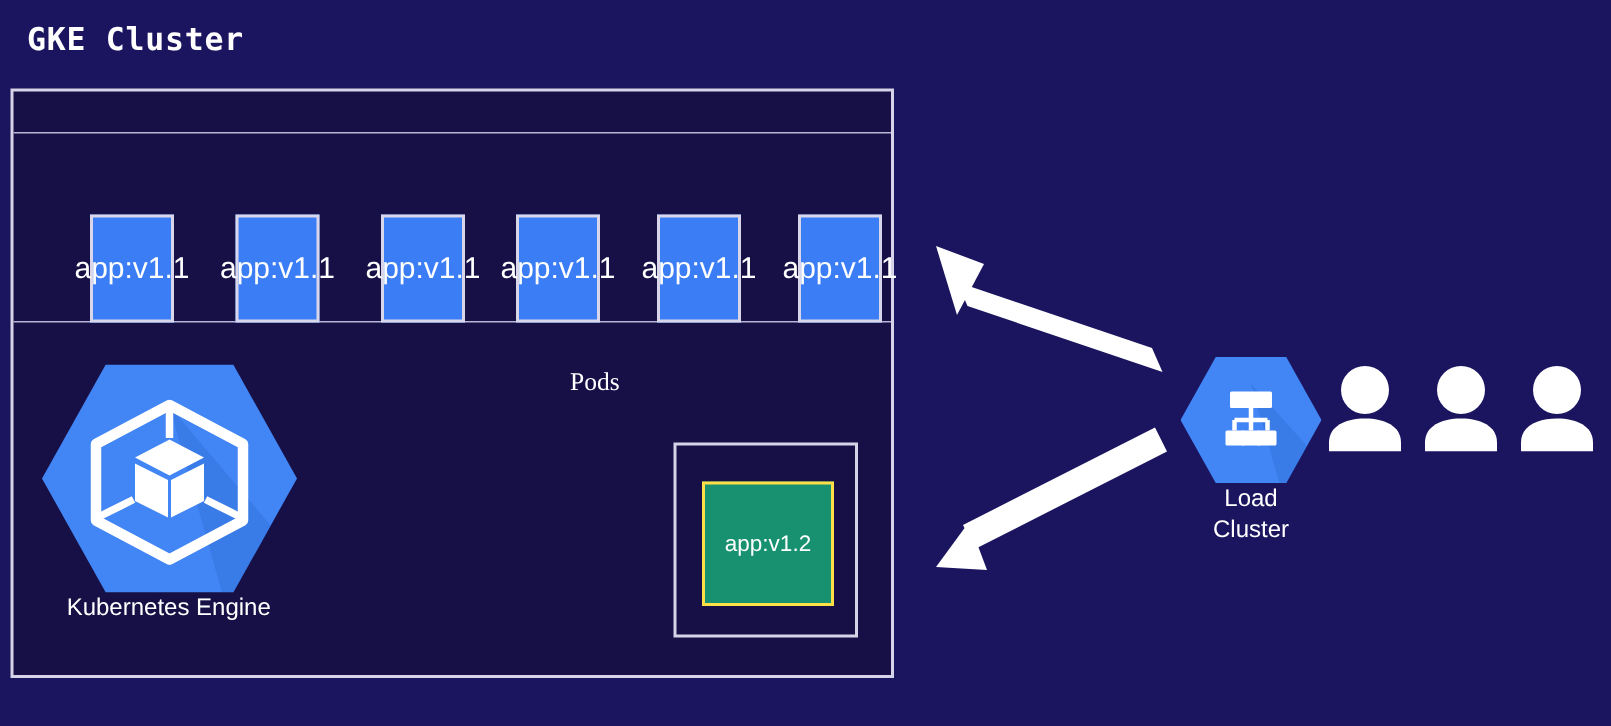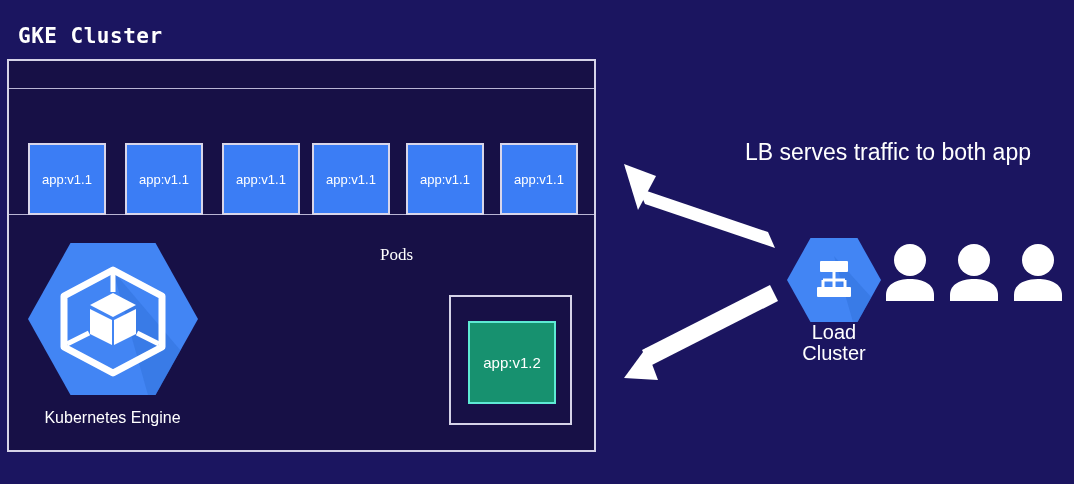--- a/index.html
+++ b/index.html
@@ -28,21 +28,20 @@
   .cluster-title {
     position: absolute;
     left: 18px;
     top: 14px;
     font-family: "DejaVu Sans Mono", "Liberation Mono", monospace;
     font-size: 21px;
     font-weight: bold;
     color: #ffffff;
     letter-spacing: 0.5px;
     white-space: nowrap;
-    margin-top: 10px;
   }
 
   
   .cluster-box {
     position: absolute;
     left: 7px;
     top: 59px;
     width: 589px;
     height: 393px;
     border: 2px solid #d6d3e8;
@@ -66,32 +65,33 @@
     top: 28px;
     right: 0;
     height: 126px;
     border-bottom: 1px solid #b9b5d4;
     box-sizing: border-box;
   }
 
   .pod {
     position: absolute;
     top: 54px;
-    width: 78px;
+    width: 56px;
     height: 72px;
     background: #3b7df5;
     border: 2px solid #d9d6ea;
     box-sizing: border-box;
     display: flex;
     align-items: center;
     justify-content: center;
     color: #ffffff;
-    font-size: 13px;
+    font-size: 20px;
     font-family: "Liberation Sans", sans-serif;
     white-space: nowrap;
+    margin-left: 32px;
   }
 
   .cluster-lower {
     position: absolute;
     left: 0;
     top: 155px;
     right: 0;
     bottom: 0;
   }
 
@@ -114,21 +114,21 @@
     width: 175px;
     text-align: center;
   }
   .gke-hex {
     width: 170px;
     height: 152px;
     margin: 0 auto;
     display: block;
   }
   .gke-caption {
-    margin-top: 14px;
+    margin-top: 2px;
     font-size: 16px;
     color: #ffffff;
     white-space: nowrap;
   }
 
   
   .green-group {
     position: absolute;
     left: 449px;
     top: 295px;
@@ -137,21 +137,21 @@
     border: 2px solid #d6d3e8;
     box-sizing: border-box;
   }
   .green-pod {
     position: absolute;
     left: 17px;
     top: 24px;
     width: 88px;
     height: 83px;
     background: #17916f;
-    border: 2px solid #5eead4;
+    border: 2px solid #fde047;
     box-sizing: border-box;
     display: flex;
     align-items: center;
     justify-content: center;
     color: #ffffff;
     font-size: 15px;
     white-space: nowrap;
   }
 
   
@@ -185,21 +185,21 @@
     text-align: center;
   }
   .lb-hex {
     width: 94px;
     height: 84px;
     display: block;
     margin: 0 auto;
   }
   .lb-caption-text {
     margin-top: 0px;
-    font-size: 20px;
+    font-size: 16px;
     color: #ffffff;
     line-height: 21px;
   }
 
   
   .users {
     position: absolute;
     left: 884px;
     top: 243px;
     width: 180px;
@@ -292,21 +292,21 @@
       <polygon points="24,24 56,36 38,70"></polygon>
     </g>
 
     <g fill="#ffffff">
       <polygon points="170,145 178,161 50,226 42,210"></polygon>
       <polygon points="24,238 46,208 58,240"></polygon>
     </g>
   </svg>
 
   <div class="lb-caption">
-    <span>LB serves traffic to both app</span><br>
+    <br>
   </div>
 
   <div class="lb-wrap">
     <svg class="lb-hex" viewBox="0 0 94 84">
       <defs>
         <clipPath id="lbclip">
           <polygon points="23.5,0 70.5,0 94,42 70.5,84 23.5,84 0,42"></polygon>
         </clipPath>
       </defs>
       <polygon points="23.5,0 70.5,0 94,42 70.5,84 23.5,84 0,42" fill="#4285f4"></polygon>

